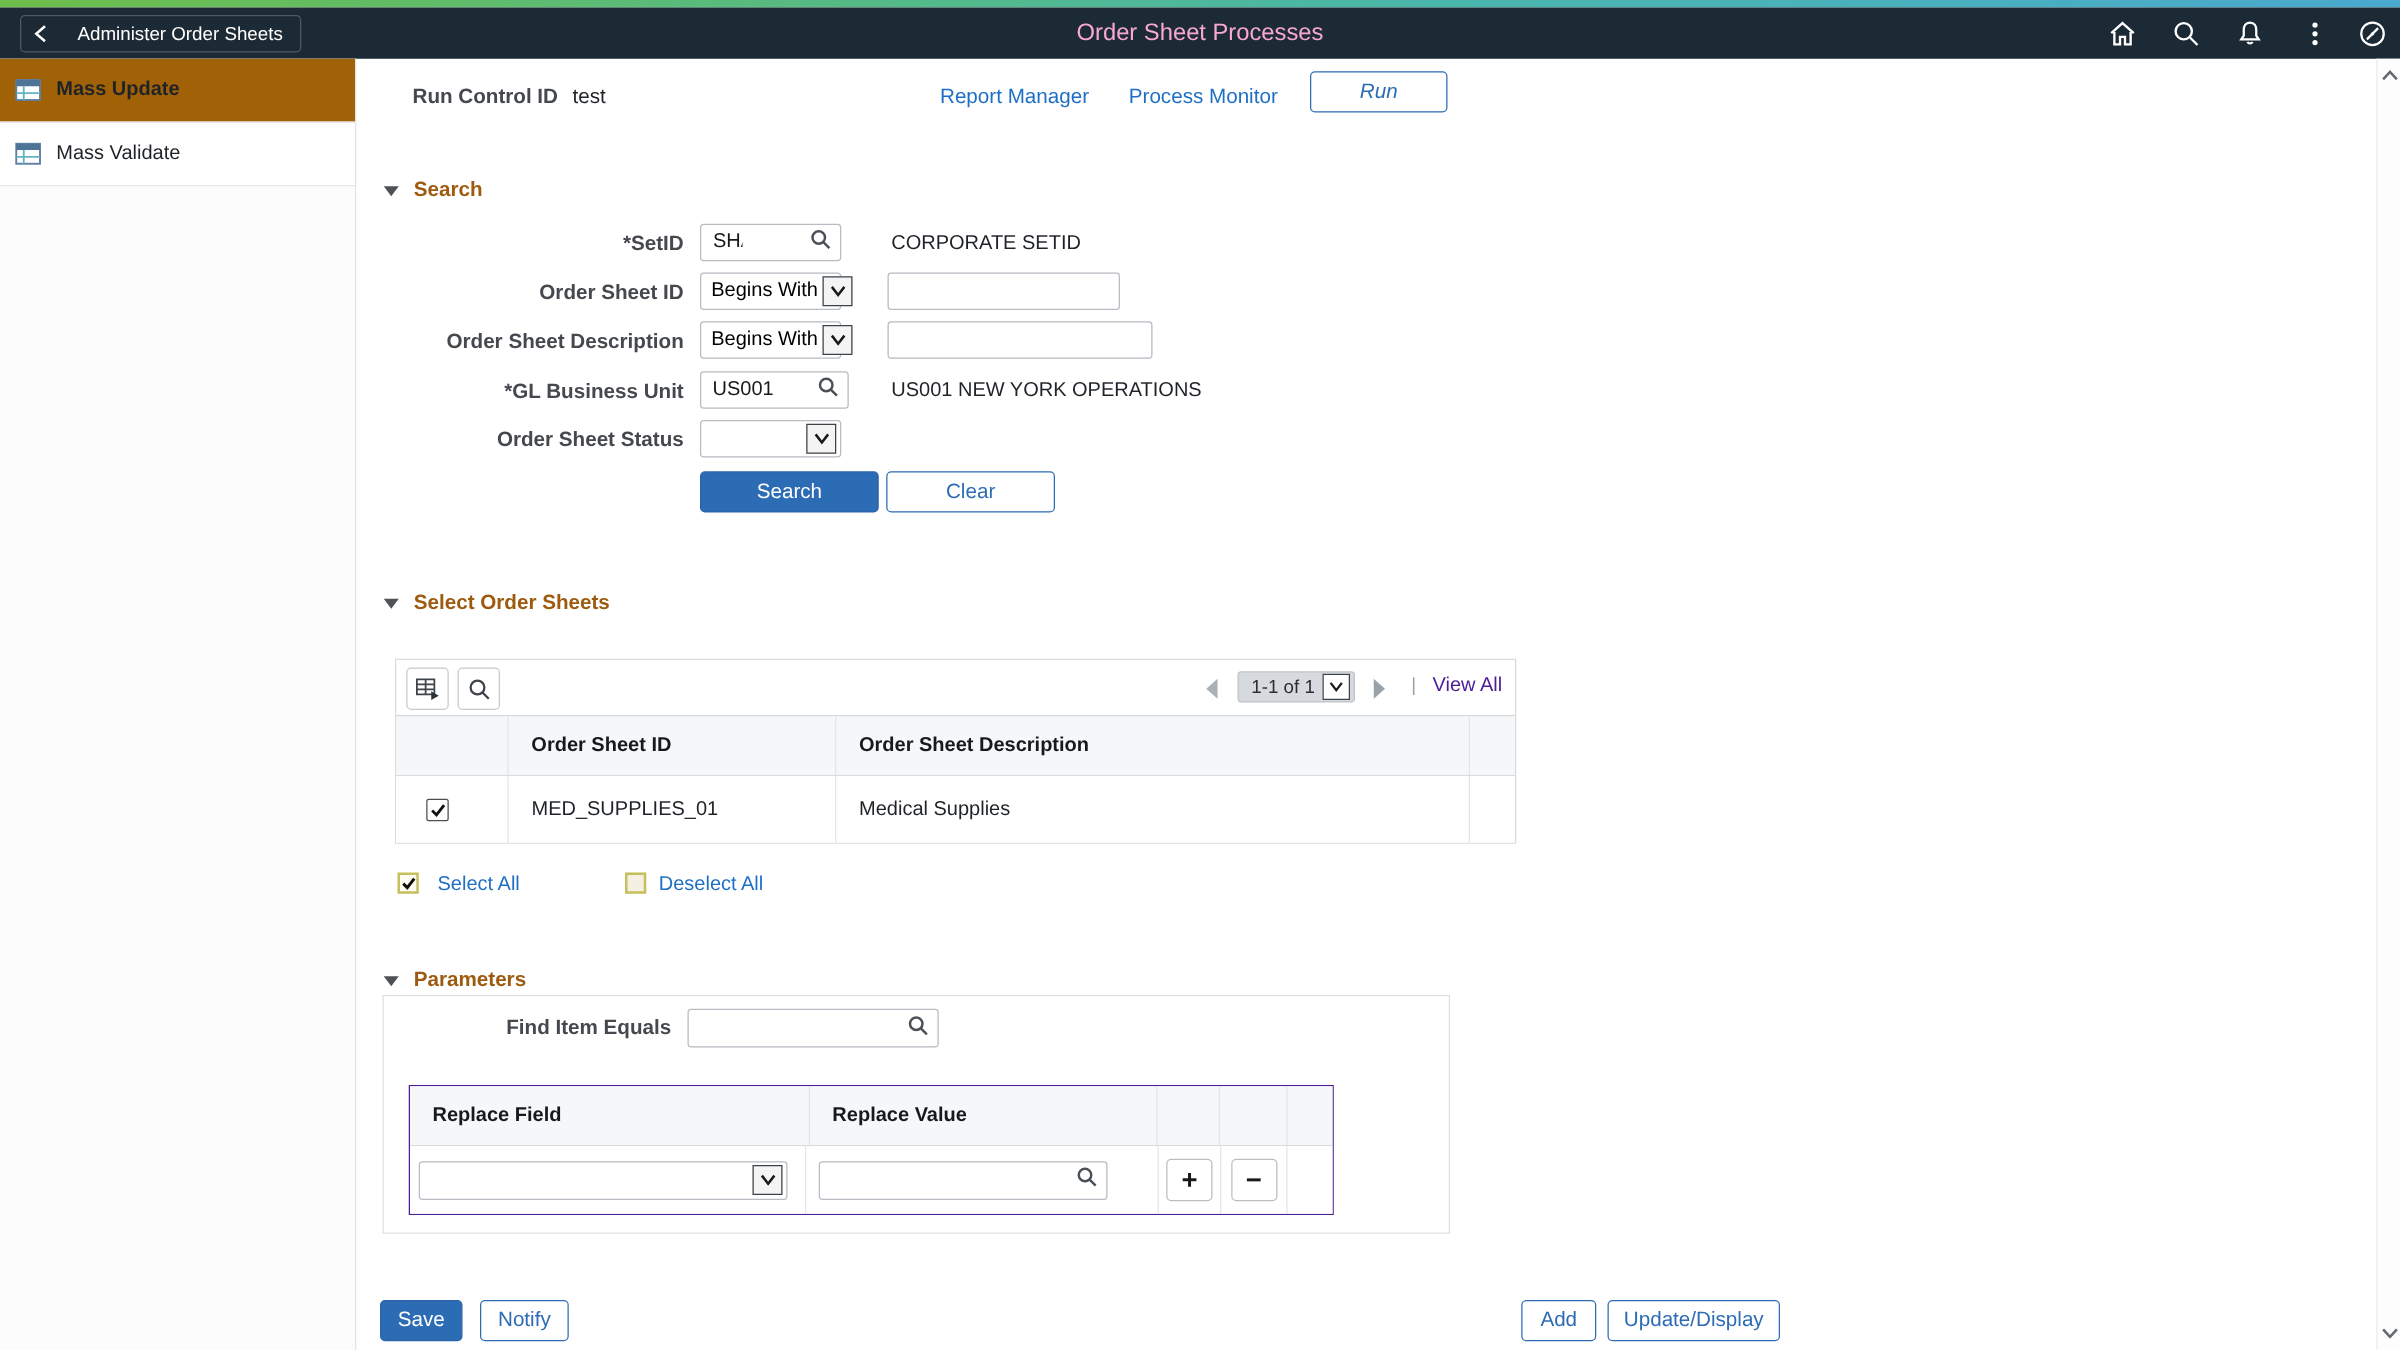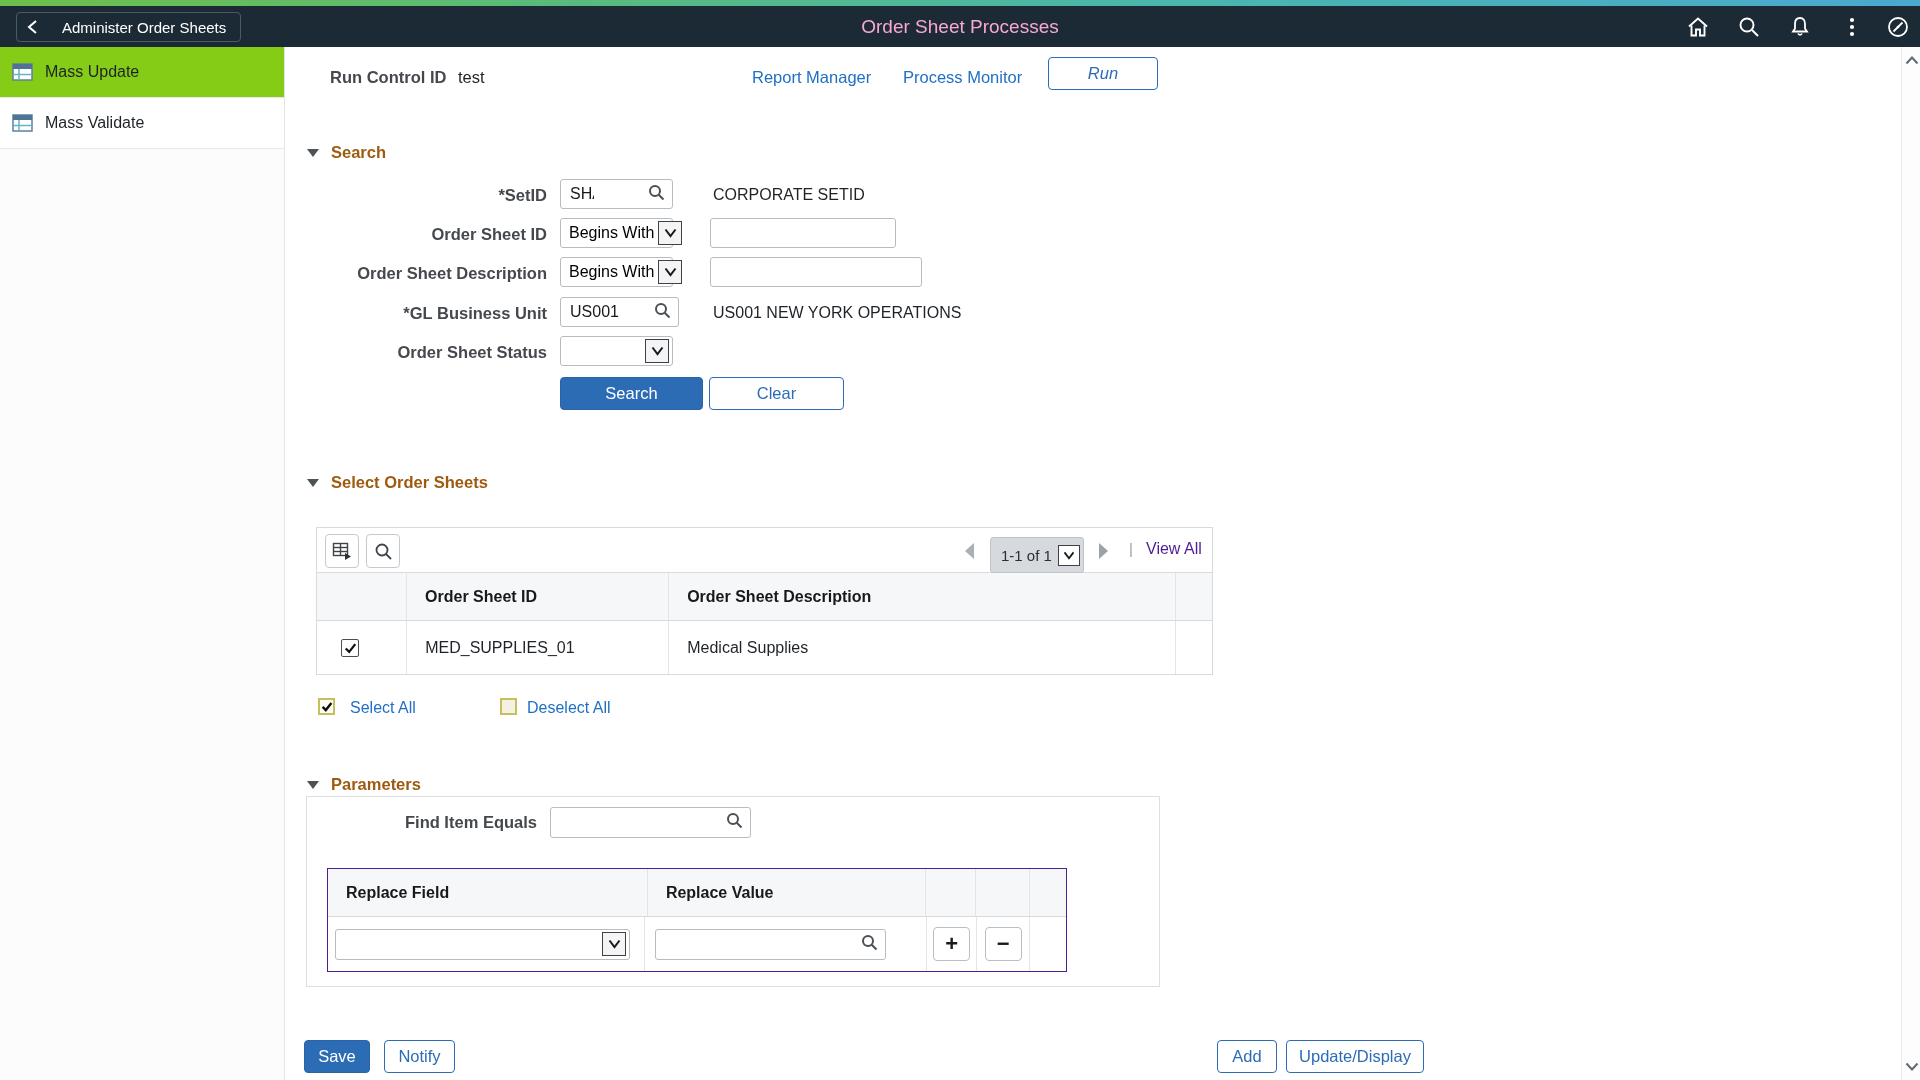--- a/index.html
+++ b/index.html
@@ -14,21 +14,21 @@
     display:flex; align-items:center; gap:24px; border:1px solid #4e5a63; border-radius:4px;
     color:#fff; font-size:15px; cursor:pointer; background:transparent; }
   .page-title { position:absolute; left:0; top:0; width:1920px; height:41px; display:flex;
     align-items:center; justify-content:center; color:#f9a8d4; font-size:19px; }
   .top-icon { position:absolute; top:9px; width:24px; height:24px; cursor:pointer; }
   
   .sidebar { position:absolute; left:0; top:47px; width:285px; height:1033px;
     background:#fcfcfc; border-right:1px solid #e2e4e6; }
   .side-item { height:51px; display:flex; align-items:center; gap:12px; padding:0 12px;
     border-bottom:1px solid #e6e8ea; background:#fff; font-size:16px; cursor:pointer; }
-  .side-item.selected { background:#84cc16; font-weight:normal; }
+  .side-item.selected { background:#a16207; font-weight:bold; }
   
   .lbl { font-weight:bold; color:#45494e; font-size:16.5px; }
   .link { color:#1f6fc4; font-size:16.5px; cursor:pointer; text-decoration:none; }
   .btn { display:flex; align-items:center; justify-content:center; font-size:16.5px;
     border-radius:4px; cursor:pointer; border:1px solid #2d6cb5; background:#fff; color:#2d6cb5; }
   .btn.primary { background:#2c6cb5; color:#fff; border-color:#2a64a8; }
   .tbox { border:1px solid #b6bcc2; border-radius:3px; background:#fff; display:flex;
     align-items:center; }
   .tbox input { border:0; outline:none; flex:1; min-width:0; height:100%; padding:0 6px 0 9px;
     font-size:16px; font-family:inherit; color:#17191b; background:transparent; }
@@ -55,21 +55,21 @@
   .tcell.h { font-weight:bold; color:#17191b; }
   .tdata-row { display:flex; align-items:center; height:53px; background:#fff;
     border-bottom:1px solid #d8dbde; }
   .cbox { width:18px; height:18px; border:1.5px solid #4a4f54; border-radius:2px; background:#fff;
     display:flex; align-items:center; justify-content:center; cursor:pointer; }
   .pag-tri { width:0; height:0; cursor:pointer; }
   .pag-prev { border-top:8px solid transparent; border-bottom:8px solid transparent;
     border-right:9px solid #a9b0b6; }
   .pag-next { border-top:8px solid transparent; border-bottom:8px solid transparent;
     border-left:9px solid #9aa2a9; }
-  .pag-box { height:36px; background:#d6dade; border:1px solid #bfc4c9; border-radius:3px;
+  .pag-box { height:25px; background:#d6dade; border:1px solid #bfc4c9; border-radius:3px;
     display:flex; align-items:center; gap:6px; padding:0 3px 0 10px; cursor:pointer; }
   .pag-box .vbox { width:22px; height:21px; margin:0; }
   .sel-icon { width:17px; height:17px; border:2px solid #c6bf5e; background:#fffdf2;
     display:flex; align-items:center; justify-content:center; cursor:pointer; }
   .plusminus { width:37px; height:34px; border:1px solid #b9bec3; border-radius:4px; background:#fff;
     font-size:22px; font-weight:bold; color:#17191b; display:flex; align-items:center;
     justify-content:center; cursor:pointer; }
   
   .scrollbar { position:absolute; right:0; top:47px; width:19px; height:1033px; background:#fdfdfd;
     border-left:1px solid #ececec; }

